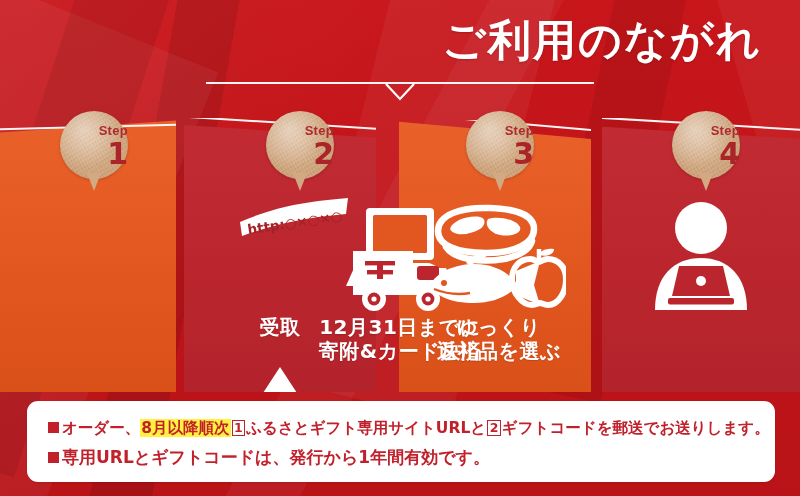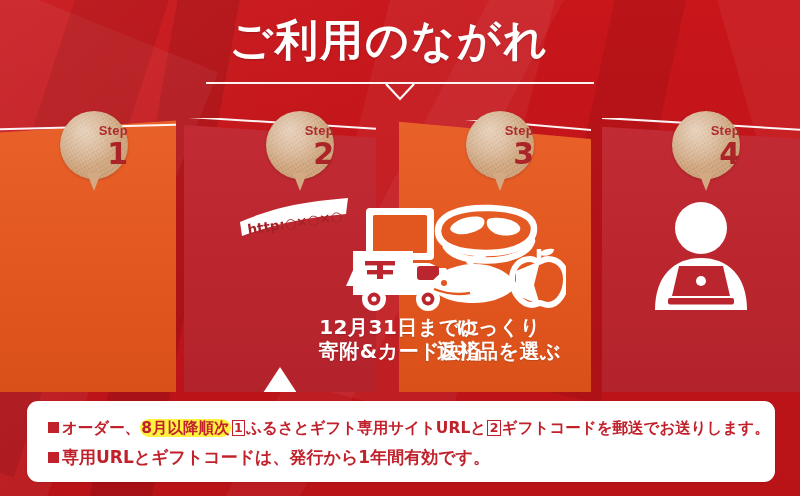--- a/index.html
+++ b/index.html
@@ -15,21 +15,21 @@
       linear-gradient(118deg, rgba(0,0,0,0) 46%, rgba(255,255,255,.045) 46%, rgba(255,255,255,.045) 53%, rgba(0,0,0,0) 53%),
       linear-gradient(100deg, rgba(0,0,0,0) 20%, rgba(0,0,0,.10) 20%, rgba(0,0,0,.10) 27%, rgba(0,0,0,0) 27%),
       linear-gradient(135deg, rgba(255,255,255,.05) 0%, rgba(255,255,255,0) 40%),
       linear-gradient(180deg,#c8161b 0%,#bf1419 55%,#b91318 100%);
   }
   
   .ray{position:absolute;background:rgba(255,255,255,.05);transform-origin:0 0;pointer-events:none;}
   .ray.d{background:rgba(0,0,0,.075);}
 
   
-  #title-block{position:absolute;left:8px;top:18px;width:762px;text-align:center;}
+  #title-block{position:absolute;left:0;top:18px;width:762px;text-align:right;}
   #title{
     font-family:"DejaVu Sans","Liberation Sans",sans-serif;
     font-size:43px;font-weight:bold;color:#ffffff;letter-spacing:2px;
     line-height:1.05;text-shadow:0 1px 2px rgba(0,0,0,.18);
   }
   #title-rule{
     position:absolute;left:206px;top:82px;width:388px;height:2px;background:#ffffff;opacity:.95;
   }
   #title-chev{
     position:absolute;left:385px;top:83px;width:30px;height:18px;
@@ -77,21 +77,21 @@
 
   
   #note{position:absolute;left:27px;top:401px;width:748px;height:81px;background:#fff;
      border-radius:11px;box-shadow:0 1px 2px rgba(0,0,0,.10);z-index:8;}
   #note .line{position:absolute;left:21px;color:#c0212b;font-weight:bold;white-space:nowrap;
      font-family:"DejaVu Sans","Liberation Sans",sans-serif;}
   #note .l1{top:17px;font-size:15.5px;}
   #note .l2{top:45px;font-size:17px;}
   .sq{display:inline-block;width:11px;height:11px;background:#c0212b;margin-right:3px;
       vertical-align:0px;}
-  .hi{background:#fff33f;padding:0 1px;border-radius:9px;}
+  .hi{background:#fff33f;padding:0 1px;}
   .boxnum{display:inline-block;border:1.6px solid #c0212b;padding:0 1.5px;font-size:12.5px;
      line-height:14px;vertical-align:1.5px;margin:0 1px;}
 </style>
 </head>
 <body>
 
 <div id="stage">
 
   <div class="ray" style="left:-60px;top:-40px;width:300px;height:620px;transform:rotate(22deg);"></div>
   <div class="ray d" style="left:120px;top:-140px;width:90px;height:620px;transform:rotate(18deg);"></div>
@@ -158,20 +158,21 @@
       <rect x="24" y="27" width="26" height="4.4" fill="#bb262e"></rect>
       <circle cx="31" cy="56" r="12" fill="#ffffff"></circle>
       <circle cx="31" cy="56" r="6.4" fill="#bb262e"></circle>
       <circle cx="31" cy="56" r="2.6" fill="#ffffff"></circle>
       <circle cx="85" cy="56" r="12" fill="#ffffff"></circle>
       <circle cx="85" cy="56" r="6.4" fill="#bb262e"></circle>
       <circle cx="85" cy="56" r="2.6" fill="#ffffff"></circle>
     </svg>
   </div>
   <div class="caption" style="top:315px;left:184px;width:192px;">
+    <span>受取</span>
   </div>
 
   <div class="panel" style="left:399px;top:120px;width:192px;height:272px;">
     <div class="skin" style="background:linear-gradient(180deg,#e9612a 0%,#e2571f 55%,#da5019 100%);
                 clip-path:polygon(0% 0.6%, 100% 7.0%, 100% 100%, 0% 100%);"></div>
     <div class="hl" style="left:-6px;top:1px;width:212px;transform:rotate(5.0deg);"></div>
   </div>
   <div class="badge" style="left:466px;top:111px;">
     <div class="tail"></div>
     <span class="s-word">Step</span>

